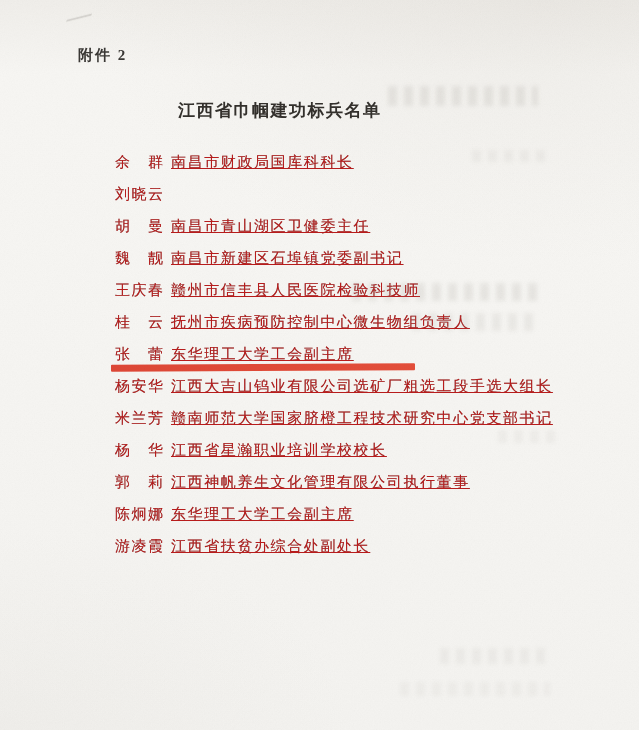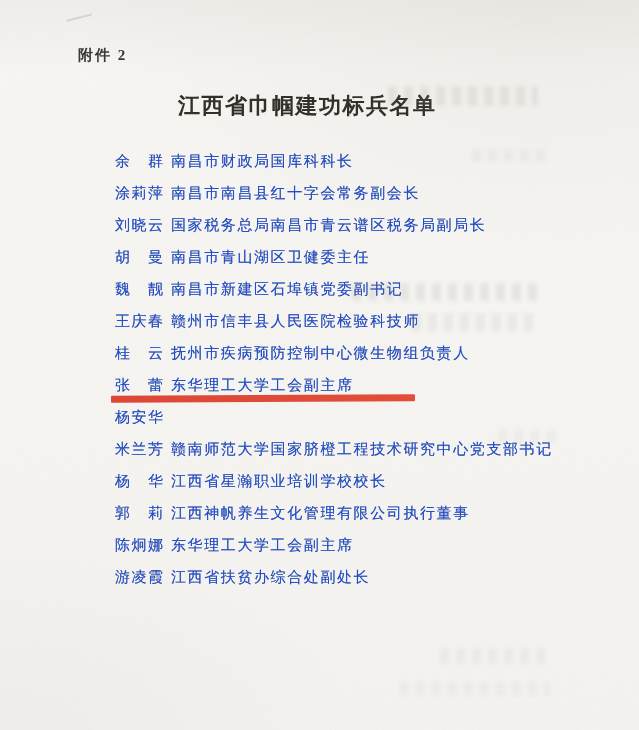--- a/index.html
+++ b/index.html
@@ -27,25 +27,25 @@
   }
 
   .attachment-label {
     font-size: 15px;
     font-weight: bold;
     color: #3a3835;
     letter-spacing: 2px;
   }
 
   .doc-title {
-    margin-top: 26px;
+    margin-top: 34px;
     margin-left: 100px;
     width: 250px;
     text-align: left;
-    font-size: 22px;
+    font-size: 17px;
     font-weight: bold;
     color: #33302c;
     letter-spacing: 1.5px;
     white-space: nowrap;
   }
 
   .awardee-list {
     margin-top: 28px;
     margin-left: 37px; 
     width: 480px;
@@ -57,30 +57,31 @@
     line-height: 25px;
     margin-bottom: 7px;
     position: relative;
     font-size: 15px;
   }
 
   .entry-name {
     flex: 0 0 56px;
     letter-spacing: 1.5px;
     white-space: pre;
-    color: #1d4ed8;
+    color: #b91c1c;
     text-shadow: 0 0 0.4px rgba(60,56,52,0.55);
   }
 
   .entry-position {
     flex: 0 0 392px;
     letter-spacing: 1.6px;
     white-space: pre-wrap;
-    color: #1d4ed8;
+    color: #b91c1c;
     text-shadow: 0 0 0.4px rgba(60,56,52,0.55);
+    text-decoration: underline;
   }
 
   .highlight-underline {
     display: none;
     position: absolute;
     left: -4px;
     top: 22px;
     width: 304px;
     height: 7px;
     border-radius: 1px;
@@ -136,27 +137,21 @@
 
   <h1 class="doc-title">江西省巾帼建功标兵名单</h1>
 
   <div class="awardee-list">
       <div class="entry-row">
     <span class="entry-name">余　群</span>
     <span class="entry-position">南昌市财政局国库科科长</span>
 
   </div>
       <div class="entry-row">
-    <span class="entry-name">涂莉萍</span>
-    <span class="entry-position">南昌市南昌县红十字会常务副会长</span>
-
-  </div>
-      <div class="entry-row">
     <span class="entry-name">刘晓云</span>
-    <span class="entry-position">国家税务总局南昌市青云谱区税务局副局长</span>
 
   </div>
       <div class="entry-row">
     <span class="entry-name">胡　曼</span>
     <span class="entry-position">南昌市青山湖区卫健委主任</span>
 
   </div>
       <div class="entry-row">
     <span class="entry-name">魏　靓</span>
     <span class="entry-position">南昌市新建区石埠镇党委副书记</span>
@@ -172,20 +167,21 @@
     <span class="entry-position">抚州市疾病预防控制中心微生物组负责人</span>
 
   </div>
       <div class="entry-row highlighted">
     <span class="entry-name">张　蕾</span>
     <span class="entry-position">东华理工大学工会副主席</span>
     <div class="highlight-underline" style="background: linear-gradient(to right, rgb(220, 58, 40), rgb(226, 65, 44));"></div>
   </div>
       <div class="entry-row">
     <span class="entry-name">杨安华</span>
+    <span class="entry-position">江西大吉山钨业有限公司选矿厂粗选工段手选大组长</span>
 
   </div>
       <div class="entry-row">
     <span class="entry-name">米兰芳</span>
     <span class="entry-position">赣南师范大学国家脐橙工程技术研究中心党支部书记</span>
 
   </div>
       <div class="entry-row">
     <span class="entry-name">杨　华</span>
     <span class="entry-position">江西省星瀚职业培训学校校长</span>

